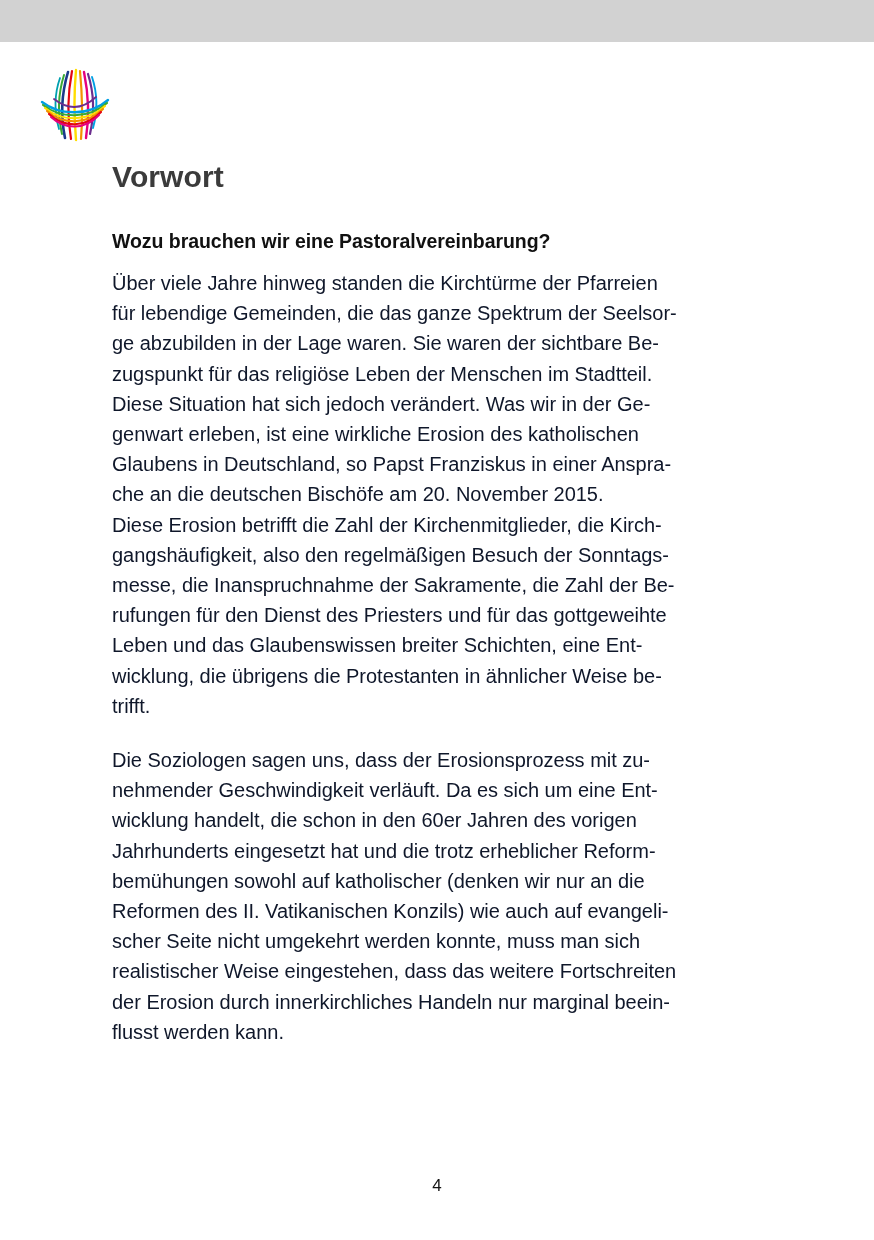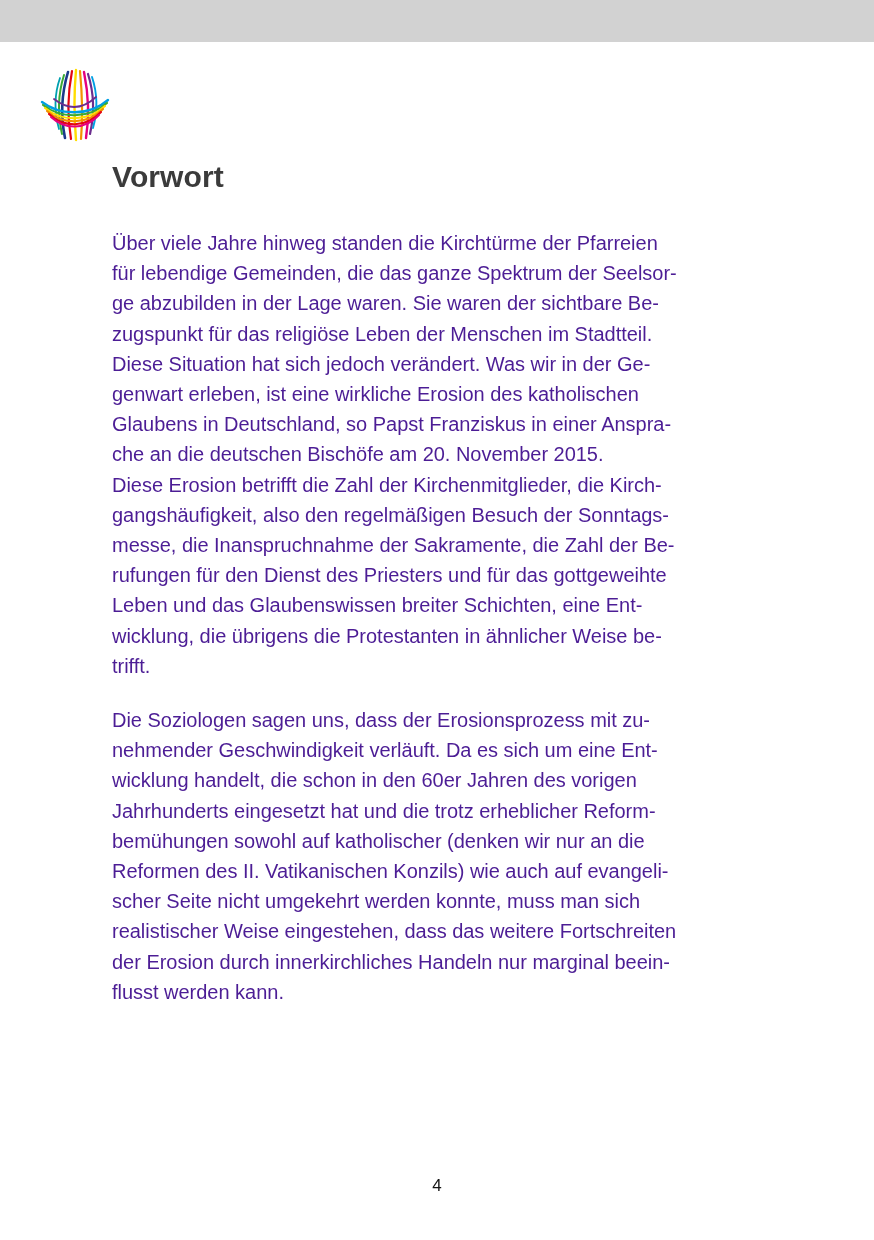--- a/index.html
+++ b/index.html
@@ -62,21 +62,21 @@
   .section-heading {
     font-size: 19.5px;
     font-weight: bold;
     color: #111111;
     line-height: 26px;
     margin: 0 0 14px 0;
     letter-spacing: -0.05px;
   }
   .body-par {
     font-size: 20px;
-    color: #4c1d95;
+    color: #0f172a;
     line-height: 30.2px;
     margin: 0;
     letter-spacing: -0.02px;
     white-space: pre-line;
   }
   .par-gap-small { margin-top: 0px; }
   .par-gap-large { margin-top: 24px; }
   
   .page-number {
     position: absolute;
@@ -116,20 +116,21 @@
         <path d="M11 48 C26 62, 48 62, 63 46" stroke="#e30613" stroke-width="2.2"></path>
         <path d="M13 51 C27 64, 47 64, 61 49" stroke="#e5007d" stroke-width="2.0"></path>
         <path d="M16 33 C30 44, 44 44, 58 31" stroke="#6b2d8e" stroke-width="1.8"></path>
       </g>
     </svg>
   </div>
 
   <h1 class="page-title">Vorwort</h1>
 
   <div class="content">
+    <h2 class="section-heading">Wozu brauchen wir eine Pastoralvereinbarung?</h2>
     <p class="body-par par-gap-small">Über viele Jahre hinweg standen die Kirchtürme der Pfarreien
 für lebendige Gemeinden, die das ganze Spektrum der Seelsor-
 ge abzubilden in der Lage waren. Sie waren der sichtbare Be-
 zugspunkt für das religiöse Leben der Menschen im Stadtteil.
 Diese Situation hat sich jedoch verändert. Was wir in der Ge-
 genwart erleben, ist eine wirkliche Erosion des katholischen
 Glaubens in Deutschland, so Papst Franziskus in einer Anspra-
 che an die deutschen Bischöfe am 20. November 2015.</p>
     <p class="body-par par-gap-small">Diese Erosion betrifft die Zahl der Kirchenmitglieder, die Kirch-
 gangshäufigkeit, also den regelmäßigen Besuch der Sonntags-

